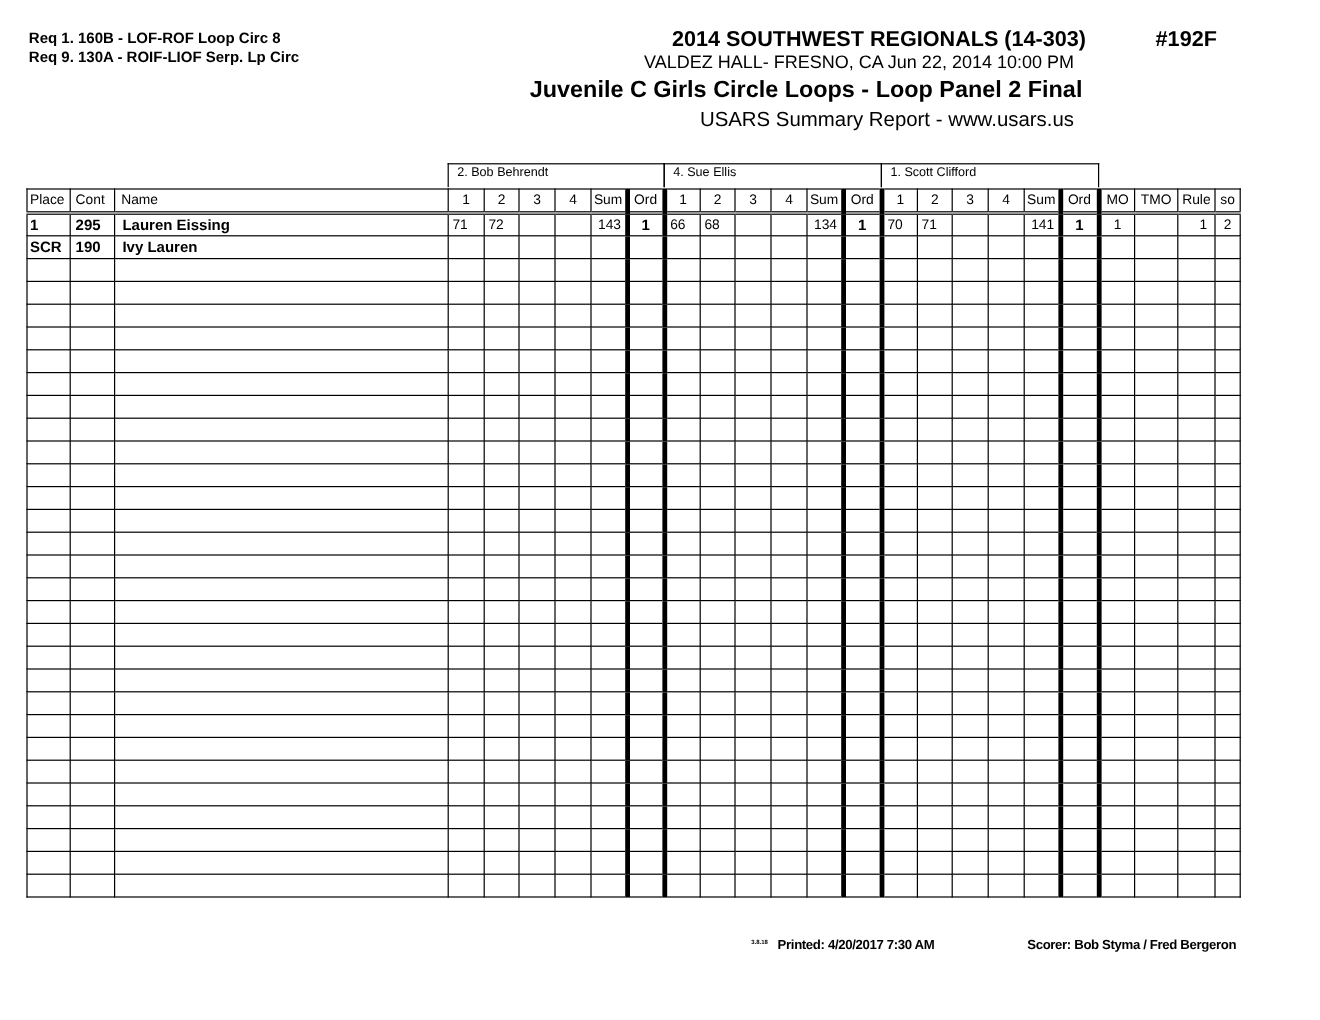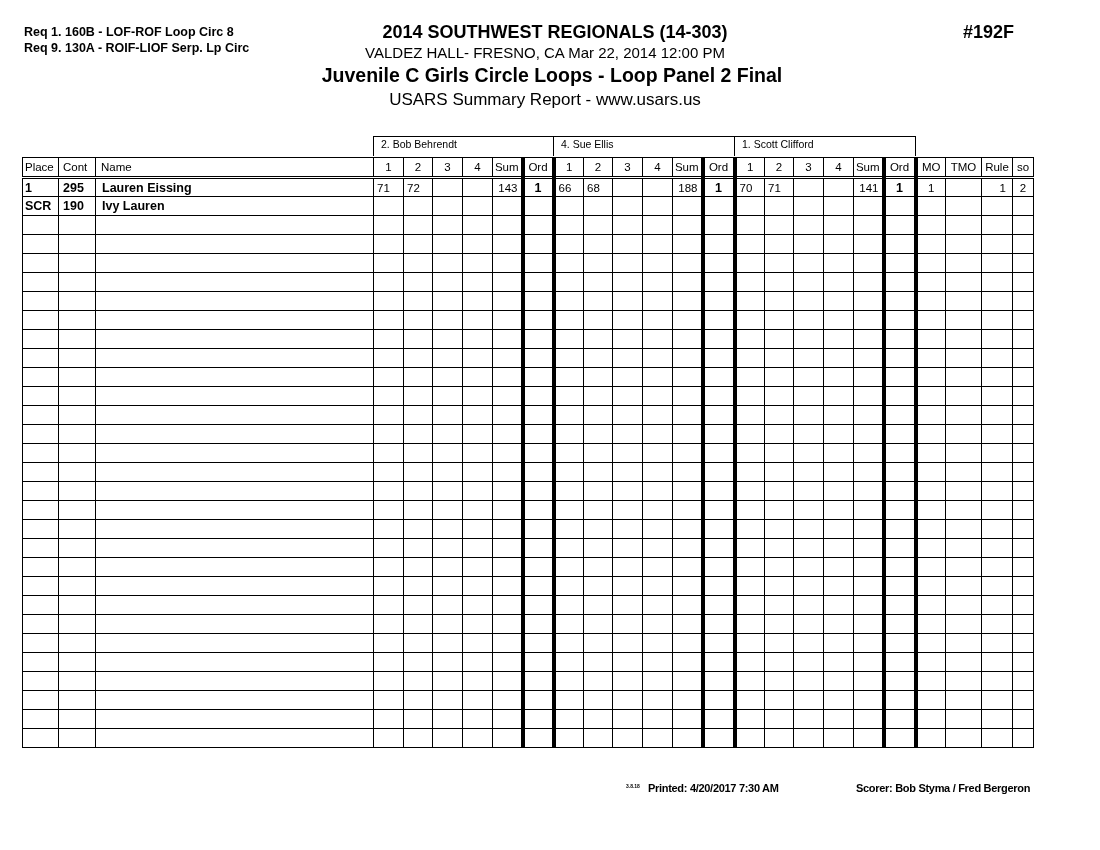--- a/index.html
+++ b/index.html
@@ -3,21 +3,21 @@
 <meta charset="utf-8">
 <style>
   html, body { margin: 0; padding: 0; background: #ffffff; }
   body { width: 1100px; height: 850px; position: relative; overflow: hidden;
          font-family: "Liberation Sans", "DejaVu Sans", sans-serif; color: #000; }
   .abs { position: absolute; }
   .req { left: 24px; font-size: 12.5px; font-weight: bold; line-height: 15px; white-space: nowrap; }
   .req1 { top: 25px; }
   .req2 { top: 41px; }
   .event-no { left: 963px; top: 22px; font-size: 18px; font-weight: bold; }
-  .center { left: 200px; width: 700px; text-align: center; white-space: nowrap; }
+  .center { left: 200px; width: 700px; text-align: right; white-space: nowrap; }
   .t1 { top: 22px; font-size: 18px; font-weight: bold; left: 205px; }
   .t2 { top: 44px; font-size: 15px; left: 195px; }
   .t3 { top: 64px; font-size: 19.5px; font-weight: bold; left: 202px; }
   .t4 { top: 90px; font-size: 17px; left: 195px; }
 
   .judge-box { top: 136px; height: 20px; border: 1px solid #000; border-bottom: none;
                font-size: 10.5px; line-height: 14px; padding-left: 7px; box-sizing: border-box; }
 
   table.grid { position: absolute; left: 22px; top: 157px; border-collapse: collapse;
                table-layout: fixed; font-size: 11.5px; }
@@ -33,21 +33,21 @@
   .ver { left: 626px; top: 783px; font-size: 5px; font-weight: bold; }
 </style>
 </head>
 <body>
 
 <div class="abs req req1">Req 1.  160B - LOF-ROF Loop Circ 8</div>
 <div class="abs req req2">Req 9.  130A - ROIF-LIOF Serp. Lp Circ</div>
 <div class="abs event-no">#192F</div>
 
 <div class="abs center t1">2014 SOUTHWEST REGIONALS (14-303)</div>
-<div class="abs center t2">VALDEZ HALL- FRESNO, CA  Mar 22, 2014  12:00 PM</div>
+<div class="abs center t2">VALDEZ HALL- FRESNO, CA  Jun 22, 2014  10:00 PM</div>
 <div class="abs center t3">Juvenile C Girls Circle Loops - Loop Panel 2 Final</div>
 <div class="abs center t4">USARS Summary Report - www.usars.us</div>
 
 <div class="abs judge-box" style="left:373px;width:181px;">2.  Bob Behrendt</div>
 <div class="abs judge-box" style="left:553px;width:182px;">4.  Sue Ellis</div>
 <div class="abs judge-box" style="left:734px;width:182px;">1.  Scott Clifford</div>
 
 <table class="grid">
   <colgroup>
     <col style="width:36px">
@@ -111,21 +111,21 @@
         <td style="padding-left:3px">71</td>
         <td style="padding-left:3px">72</td>
         <td style="padding-left:3px"></td>
         <td style="padding-left:3px"></td>
         <td class="r thick-r">143</td>
         <td class="c b thick-r">1</td>
         <td style="padding-left:3px">66</td>
         <td style="padding-left:3px">68</td>
         <td style="padding-left:3px"></td>
         <td style="padding-left:3px"></td>
-        <td class="r thick-r">188</td>
+        <td class="r thick-r">134</td>
         <td class="c b thick-r">1</td>
         <td style="padding-left:3px">70</td>
         <td style="padding-left:3px">71</td>
         <td style="padding-left:3px"></td>
         <td style="padding-left:3px"></td>
         <td class="r thick-r">141</td>
         <td class="c b thick-r">1</td>
         <td class="c">1</td>
         <td class="c"></td>
         <td class="r" style="padding-right:6px">1</td>

